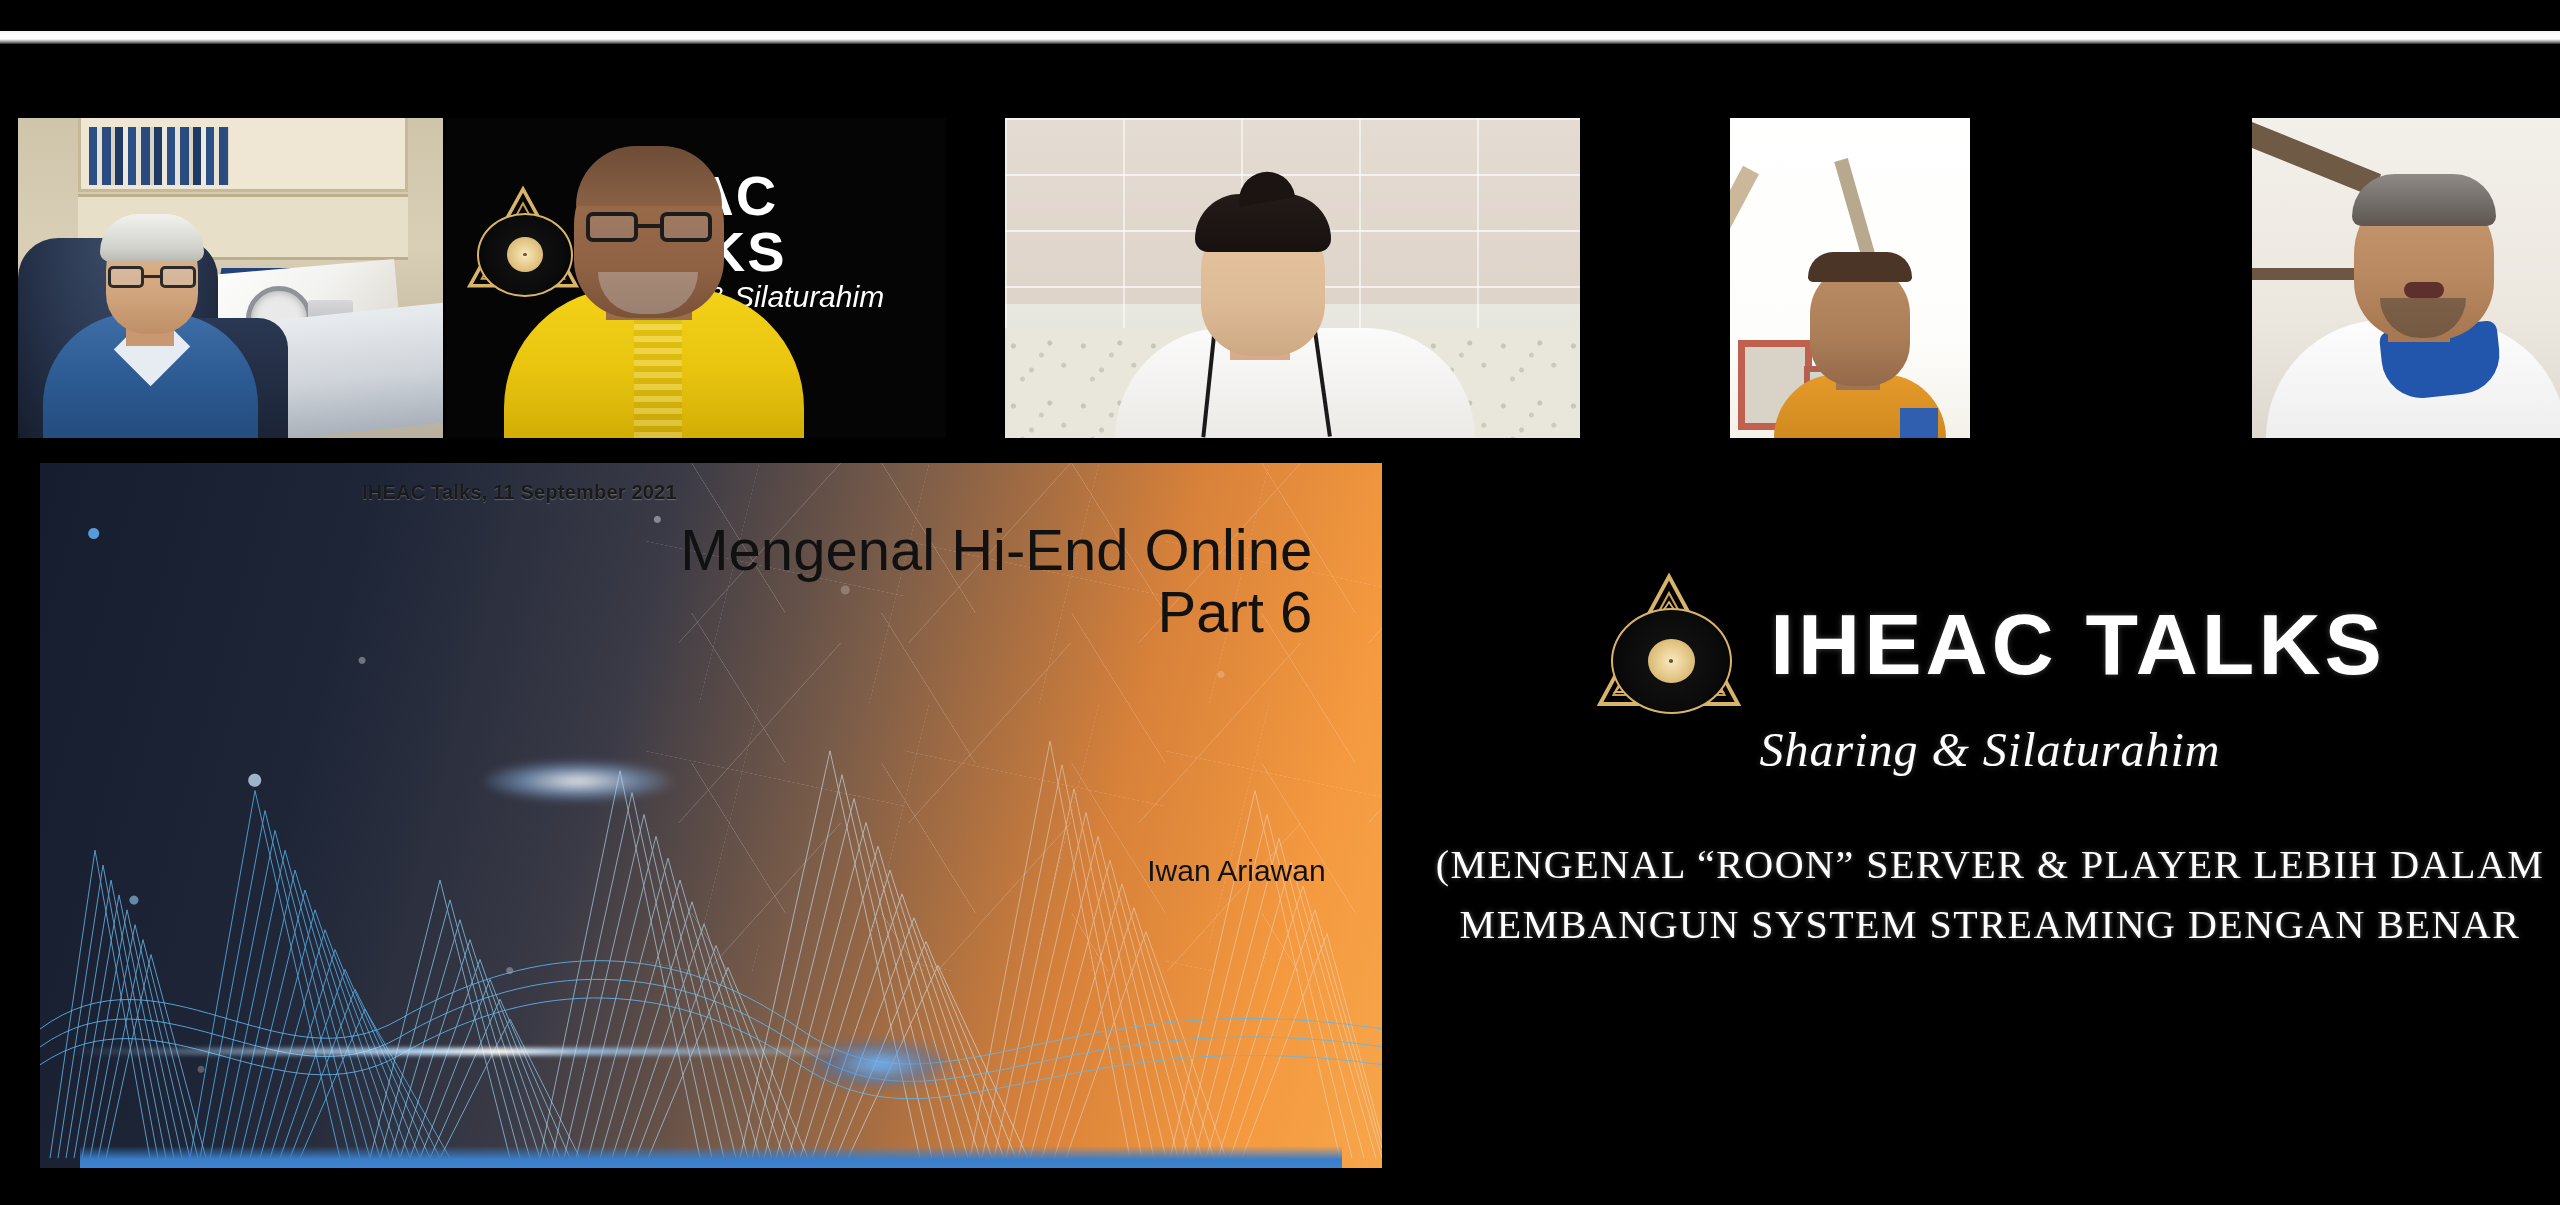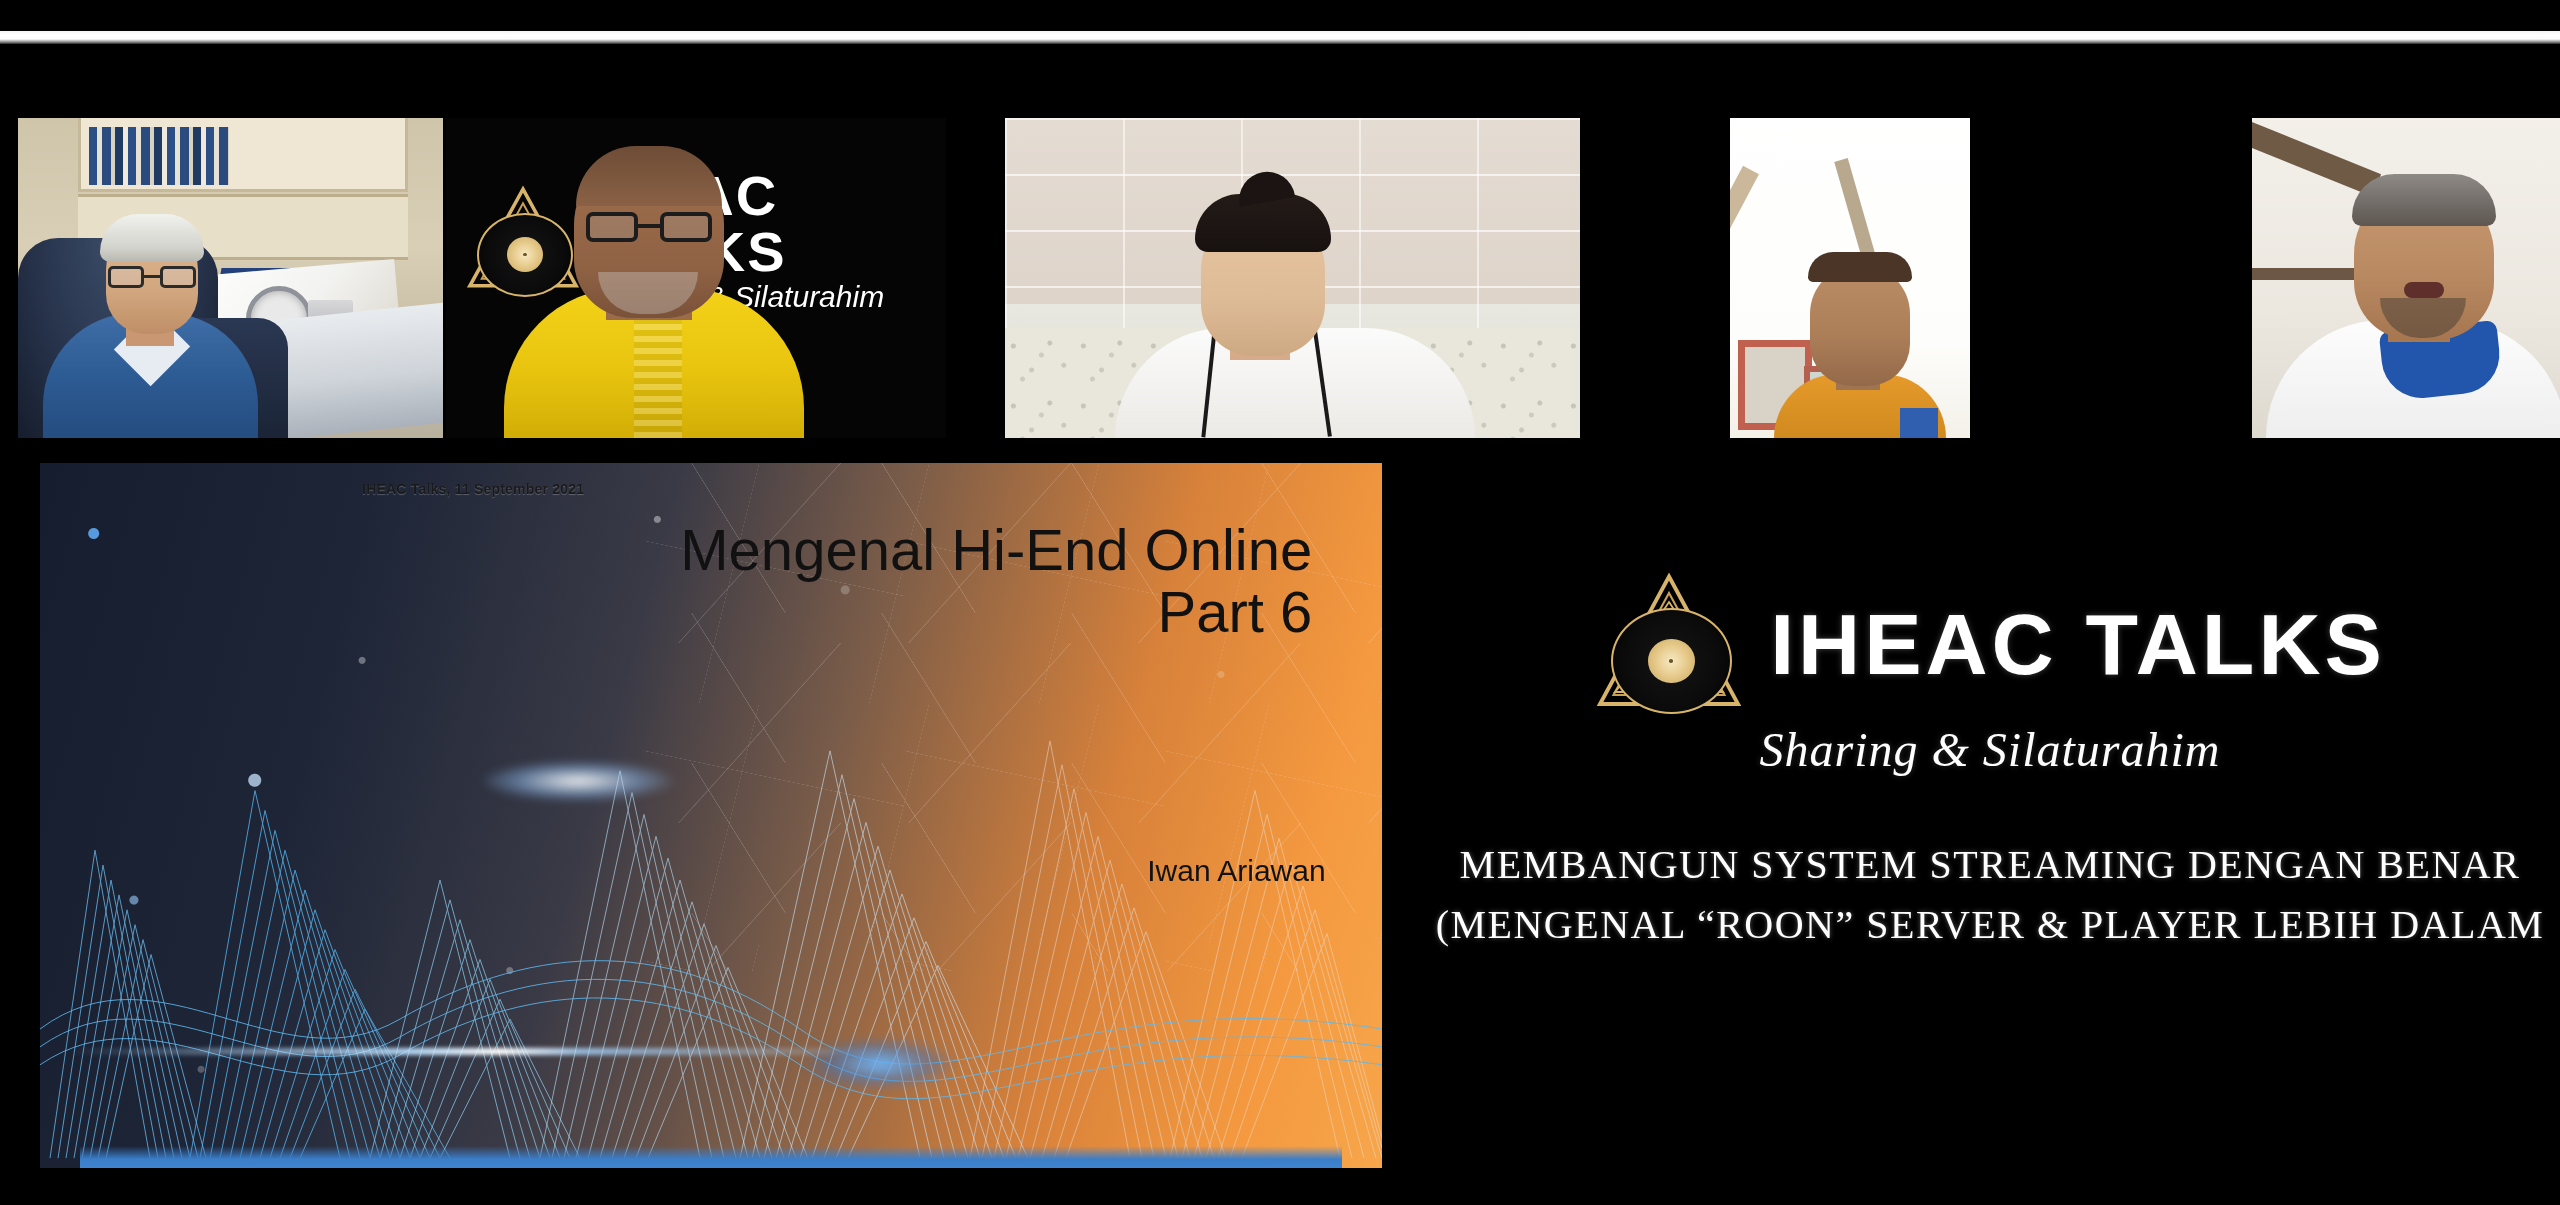--- a/index.html
+++ b/index.html
@@ -419,21 +419,21 @@
     background: radial-gradient(ellipse, rgba(255,255,255,.9) 0%, rgba(150,200,255,.45) 45%, rgba(0,0,0,0) 75%);
     filter: blur(4px);
   }
   .slide .bluefoot {
     position:absolute; left:3%; bottom:0; width:94%; height:22px;
     background: linear-gradient(to bottom, rgba(40,110,200,.0), #3b7ec9 60%, #3f84d1 100%);
   }
 
   .slide .eyebrow {
     position:absolute; left:24%; top:2.6%;
-    color:#1a1a1a; font-size:14px; font-weight:700;
+    color:#1a1a1a; font-size:20px; font-weight:700;
     font-family:"Liberation Sans", sans-serif;
     letter-spacing:.2px;
     text-shadow: 0 1px 1px rgba(255,255,255,.25);
   }
   .slide .title {
     position:absolute; right:5.2%; top:8%;
     width:78%;
     text-align:right;
     color:#111111;
     font-size:58px;
@@ -710,18 +710,18 @@
           <path d="M68 82 L76 70 L86 82 Z" fill="none" stroke="#d8b46a" stroke-width="1.2"></path>
         </svg>
         <div class="disc"></div>
       </div>
       <div>
         <div class="logotype">IHEAC TALKS</div>
       </div>
     </div>
     <div class="tagline">Sharing &amp; Silaturahim</div>
     <div class="caption">
+      <div>(MENGENAL “ROON” SERVER &amp; PLAYER LEBIH DALAM</div>
       <div>MEMBANGUN SYSTEM STREAMING DENGAN BENAR</div>
-      <div>(MENGENAL “ROON” SERVER &amp; PLAYER LEBIH DALAM</div>
     </div>
   </div>
 
 </div>
 
 </body></html>

